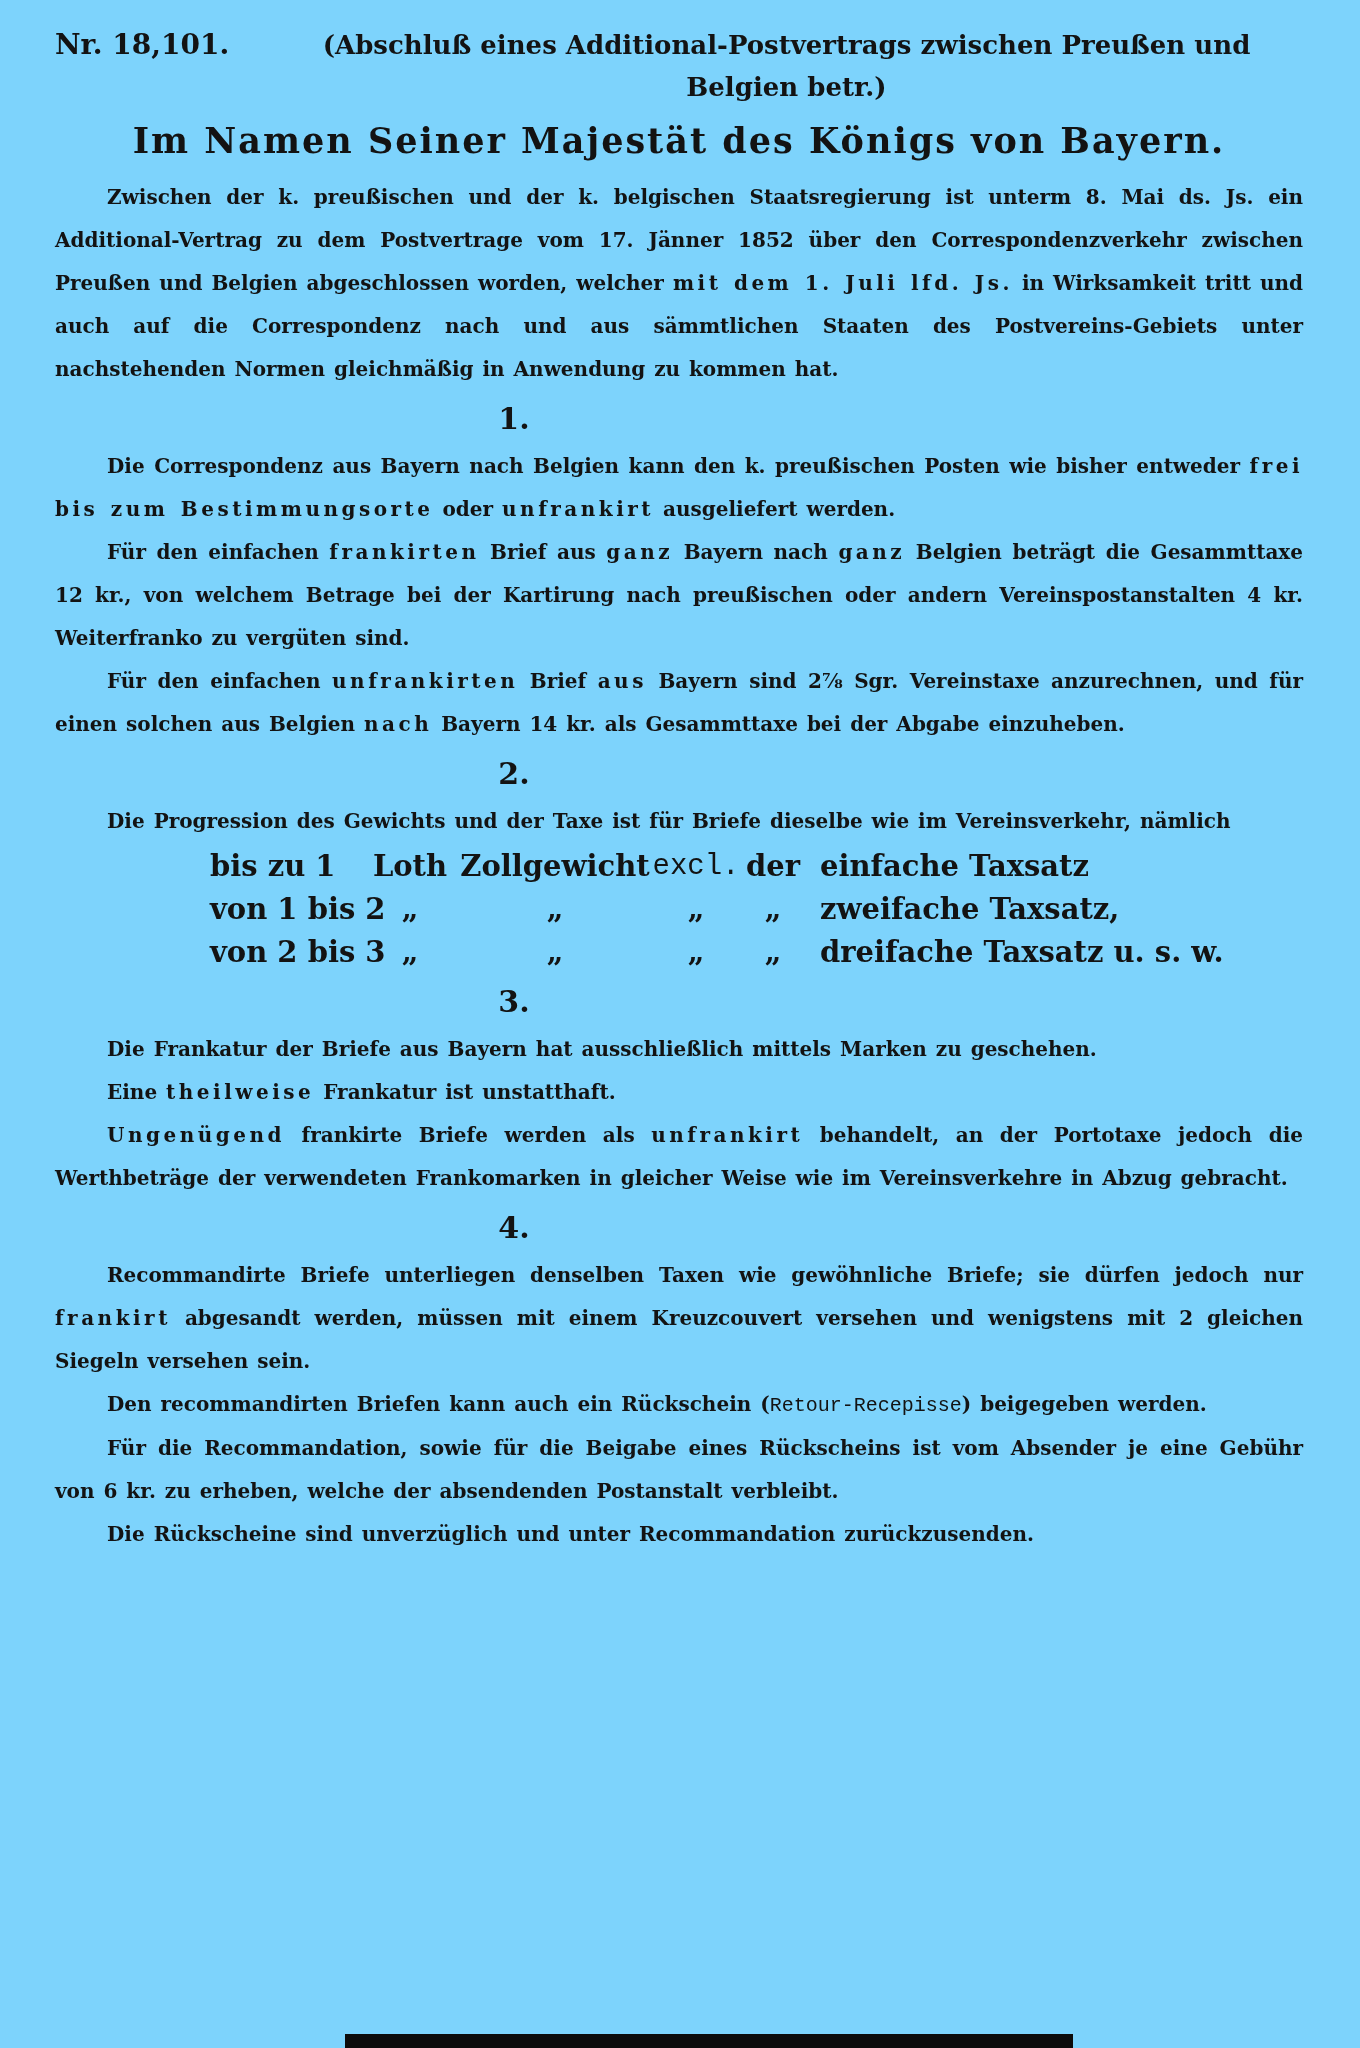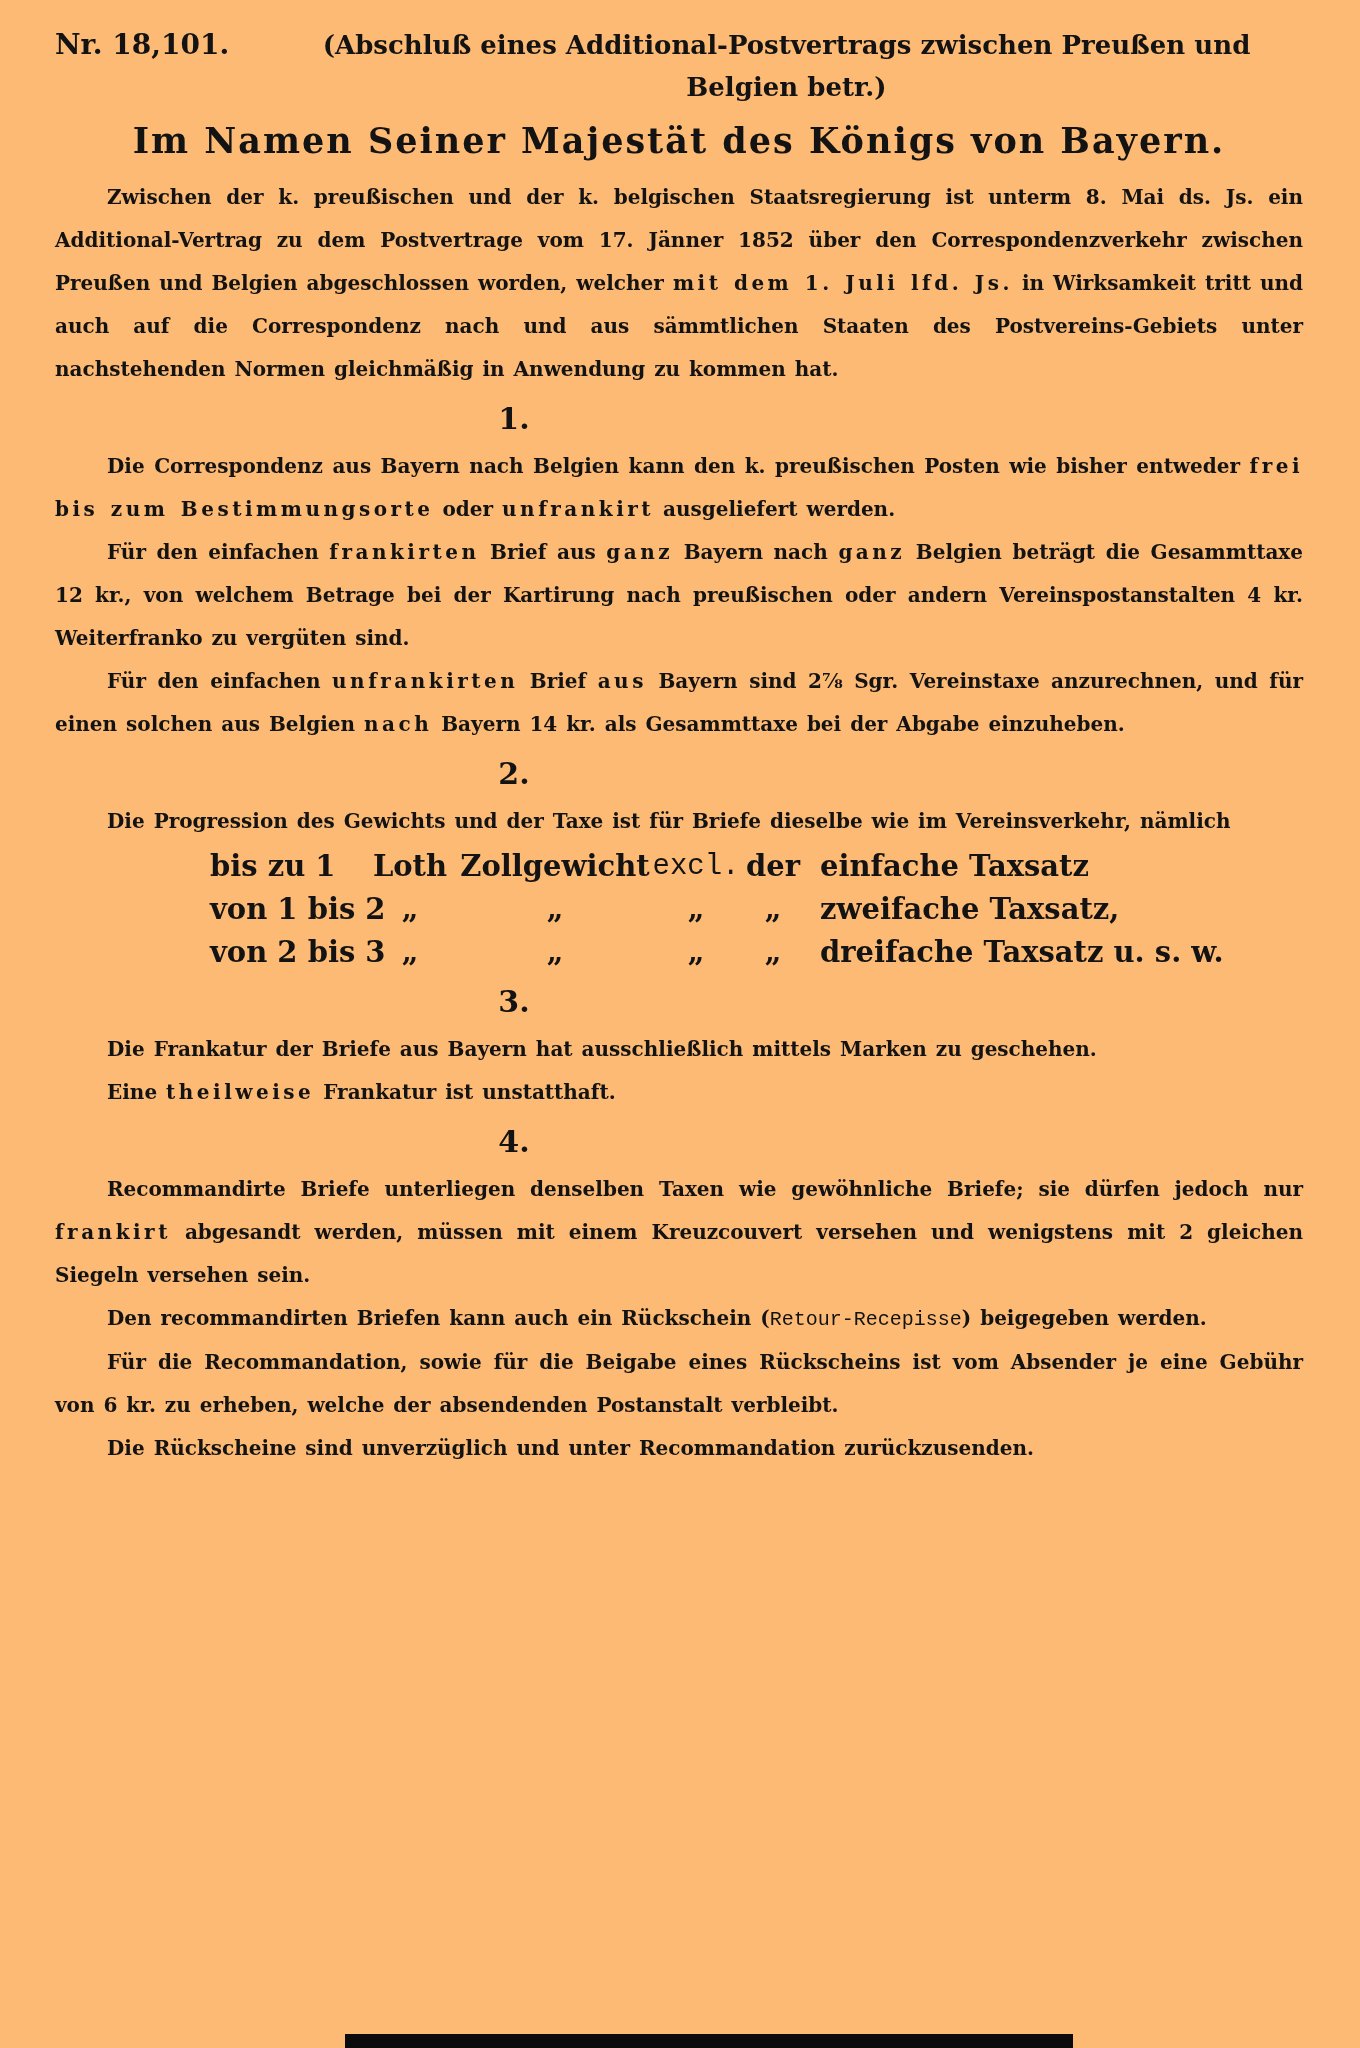--- a/index.html
+++ b/index.html
@@ -6,21 +6,21 @@
   html, body {
     margin: 0;
     padding: 0;
     background: #e9e9e9;
   }
   .page {
     position: relative;
     width: 1360px;
     height: 2048px;
     margin: 0 auto;
-    background: #fdba74;
+    background: #7dd3fc;
     color: #131313;
     font-family: "DejaVu Serif", "Liberation Serif", serif;
     font-weight: bold;
     overflow: hidden;
   }
   .content {
     position: absolute;
     left: 55px;
     top: 24px;
     width: 1248px;
@@ -137,20 +137,21 @@
         <span class="tc tc3">„</span>
         <span class="tc tc4">„</span>
         <span class="tc tc5">„</span>
         <span class="tc tc6">dreifache Taxsatz u. s. w.</span>
       </div>
     </div>
 
     <div class="secnum">3.</div>
     <p class="para"><span>Die Frankatur der Briefe aus Bayern hat ausschließlich mittels Marken zu geschehen.</span></p>
     <p class="para"><span>Eine </span><span class="sp">theilweise</span><span> Frankatur ist unstatthaft.</span></p>
+    <p class="para"><span class="sp">Ungenügend</span><span> frankirte Briefe werden als </span><span class="sp">unfrankirt</span><span> behandelt, an der Portotaxe jedoch die Werthbeträge der verwendeten Frankomarken in gleicher Weise wie im Vereinsverkehre in Abzug gebracht.</span></p>
 
     <div class="secnum">4.</div>
     <p class="para"><span>Recommandirte Briefe unterliegen denselben Taxen wie gewöhnliche Briefe; sie dürfen jedoch nur </span><span class="sp">frankirt</span><span> abgesandt werden, müssen mit einem Kreuzcouvert versehen und wenigstens mit 2 gleichen Siegeln versehen sein.</span></p>
     <p class="para"><span>Den recommandirten Briefen kann auch ein Rückschein (</span><span class="latin">Retour-Recepisse</span><span>) beigegeben werden.</span></p>
     <p class="para"><span>Für die Recommandation, sowie für die Beigabe eines Rückscheins ist vom Absender je eine Gebühr von 6 kr. zu erheben, welche der absendenden Postanstalt verbleibt.</span></p>
     <p class="para"><span>Die Rückscheine sind unverzüglich und unter Recommandation zurückzusenden.</span></p>
 
   </div>
 
   <div class="scan-bar"></div>

